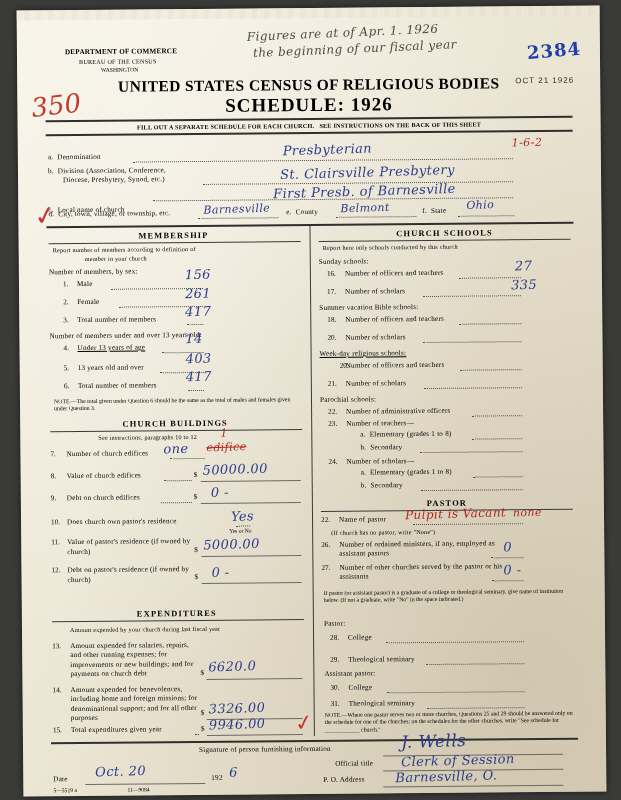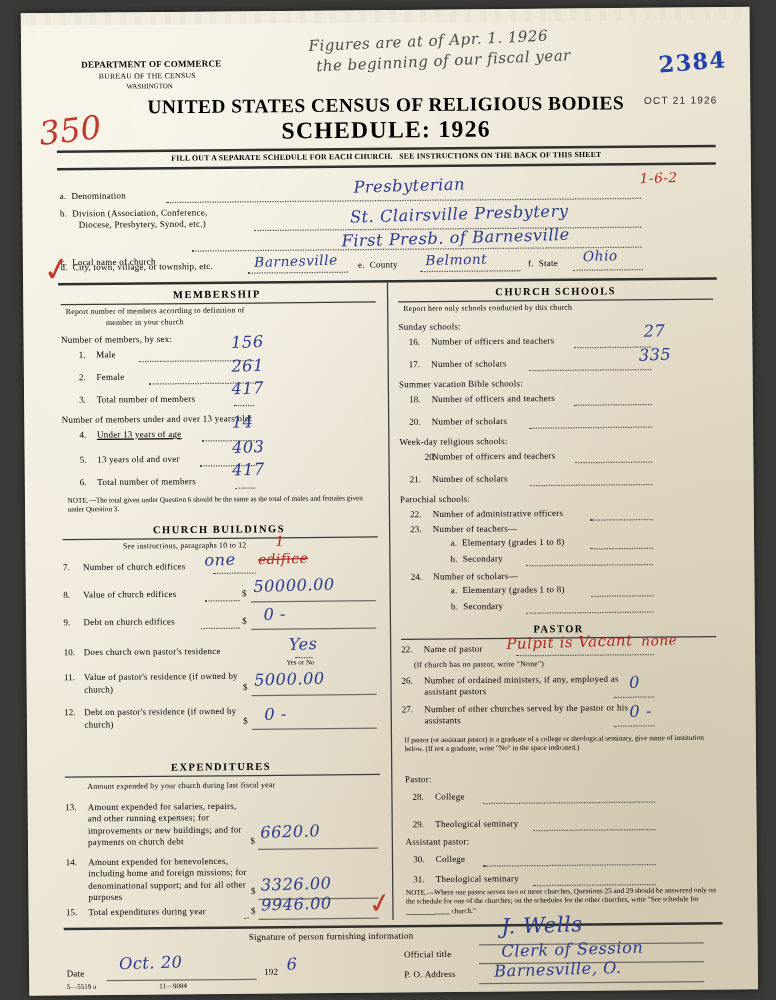--- a/index.html
+++ b/index.html
@@ -235,21 +235,21 @@
     <div class="ul" style="left:184px;top:670px;width:96px;"></div>
     <div class="t hw" style="left:186px;top:650px;">6620.0</div>
 
     <div class="idx" style="left:30px;top:676px;">14.</div>
     <div class="t small" style="left:48px;top:676px;width:128px;white-space:normal;line-height:9.3px;">Amount expended for benevolences, including home and foreign missions; for denominational support; and for all other purposes</div>
     <div class="t small" style="left:178px;top:700px;">$</div>
     <div class="ul" style="left:184px;top:710px;width:96px;"></div>
     <div class="t hw" style="left:186px;top:692px;">3326.00</div>
 
     <div class="idx" style="left:30px;top:716px;">15.</div>
-    <div class="t small" style="left:48px;top:716px;">Total expenditures during year</div>
+    <div class="t small" style="left:48px;top:716px;">Total expenditures given year</div>
     <div class="dots" style="left:172px;top:725px;width:4px;"></div>
     <div class="t small" style="left:178px;top:716px;">$</div>
     <div class="ul" style="left:184px;top:726px;width:96px;"></div>
     <div class="t hw" style="left:186px;top:708px;">9946.00</div>
     <div class="checkmark" style="left:272px;top:702px;font-size:22px;">✓</div>
 
     <div class="t secthead" style="left:300px;top:222px;width:252px;">CHURCH SCHOOLS</div>
     <div class="rule" style="left:300px;top:233px;width:252px;"></div>
     <div class="t xsmall" style="left:304px;top:236px;">Report here only schools conducted by this church</div>
 
@@ -266,21 +266,21 @@
 
     <div class="t small" style="left:300px;top:296px;">Summer vacation Bible schools:</div>
     <div class="idx" style="left:308px;top:308px;">18.</div>
     <div class="t small" style="left:326px;top:308px;">Number of officers and teachers</div>
     <div class="dots" style="left:440px;top:317px;width:62px;"></div>
 
     <div class="idx" style="left:308px;top:326px;">20.</div>
     <div class="t small" style="left:326px;top:326px;">Number of scholars</div>
     <div class="dots" style="left:404px;top:335px;width:98px;"></div>
 
-    <div class="t small" style="left:300px;top:342px;">Week-day religious schools:</div>
+    <div class="t small" style="left:300px;top:342px;text-decoration:underline;">Week-day religious schools:</div>
     <div class="idx" style="left:320px;top:354px;">20.</div>
     <div class="t small" style="left:326px;top:354px;">Number of officers and teachers</div>
     <div class="dots" style="left:440px;top:363px;width:62px;"></div>
 
     <div class="idx" style="left:308px;top:372px;">21.</div>
     <div class="t small" style="left:326px;top:372px;">Number of scholars</div>
     <div class="dots" style="left:404px;top:381px;width:98px;"></div>
 
     <div class="t small" style="left:300px;top:388px;">Parochial schools:</div>
     <div class="idx" style="left:308px;top:400px;">22.</div>
@@ -344,21 +344,21 @@
     <div class="dots" style="left:404px;top:701px;width:98px;"></div>
 
     <div class="t note" style="left:302px;top:704px;width:248px;white-space:normal;">NOTE.—Where one pastor serves two or more churches, Questions 25 and 29 should be answered only on the schedule for one of the churches; on the schedules for the other churches, write "See schedule for ____________ church."</div>
 
     <div class="hdr-rule" style="top:732px;"></div>
 
     <div class="t small" style="left:176px;top:737px;">Signature of person furnishing information</div>
     <div class="ul" style="left:360px;top:748px;width:180px;"></div>
     <div class="t hw big" style="left:378px;top:724px;">J. Wells</div>
 
-    <div class="t small" style="left:300px;top:752px;">Official title</div>
+    <div class="t small" style="left:312px;top:752px;">Official title</div>
     <div class="ul" style="left:360px;top:763px;width:180px;"></div>
     <div class="t hw" style="left:378px;top:746px;">Clerk of Session</div>
 
     <div class="t small" style="left:30px;top:765px;">Date</div>
     <div class="ul" style="left:62px;top:774px;width:120px;"></div>
     <div class="t hw" style="left:72px;top:754px;">Oct. 20</div>
     <div class="t small" style="left:188px;top:765px;">192</div>
     <div class="t hw" style="left:206px;top:756px;">6</div>
 
     <div class="t small" style="left:300px;top:768px;">P. O. Address</div>

